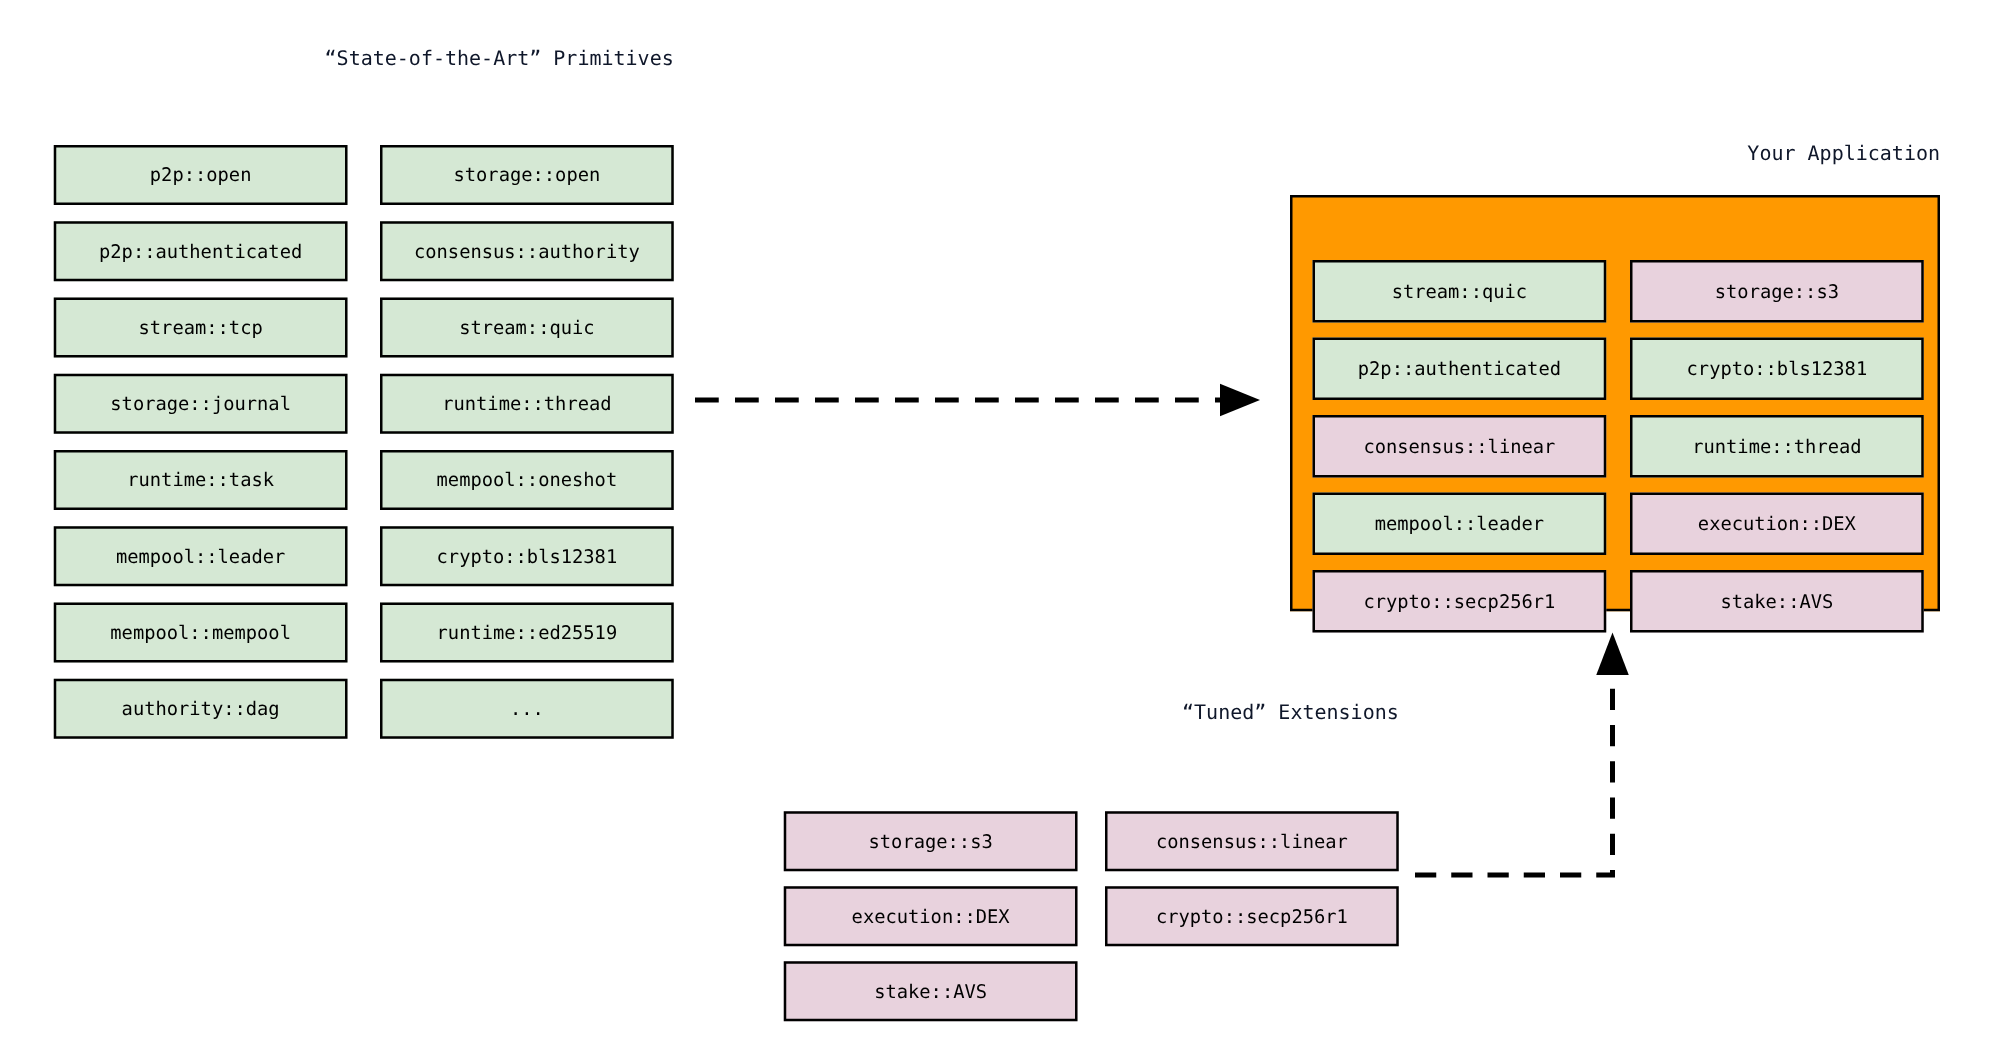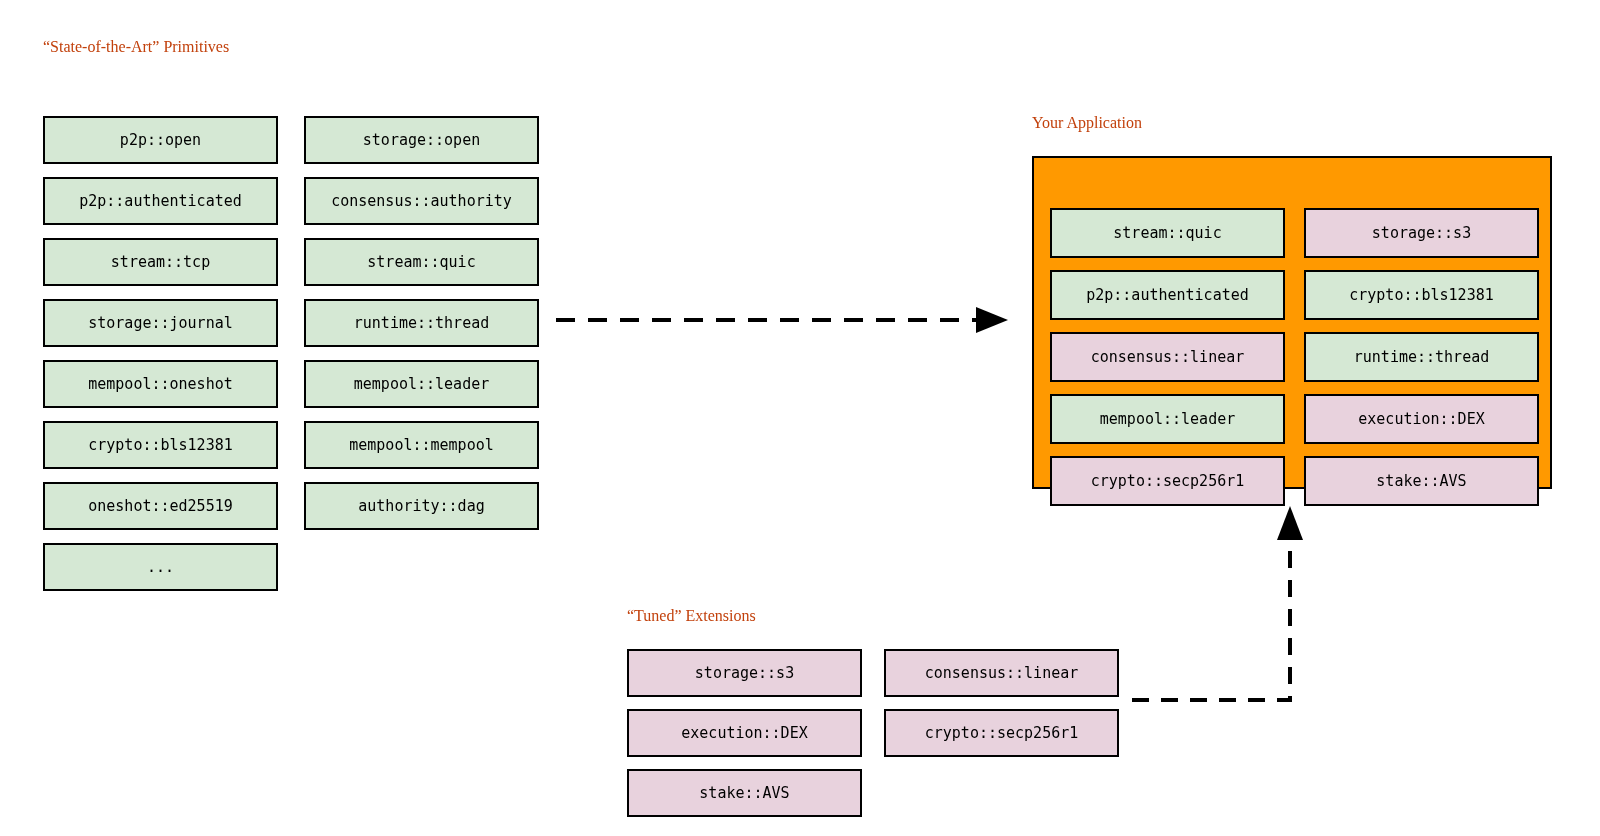--- a/index.html
+++ b/index.html
@@ -1,26 +1,26 @@
 <!DOCTYPE html>
 <html style="--primitive-fill: #d5e8d4; --extension-fill: #e8d2dd; --app-fill: #ff9900; --line-color: #000000;"><head>
 <meta charset="utf-8">
 <style>
   html,body{margin:0;padding:0;background:#ffffff;}
   .canvas{
     position:relative;width:1600px;height:836px;background:#ffffff;overflow:hidden;
     font-family:"DejaVu Sans Mono","Liberation Mono",monospace;color:#000;
   }
   .group-title{
-    position:absolute;text-align:left;font-size:16px;line-height:20px;
-    white-space:nowrap;color:#c2410c;font-family:Liberation Serif, serif;
+    position:absolute;text-align:right;font-size:16px;line-height:20px;
+    white-space:nowrap;color:#0f172a;
   }
   .primitives-title{left:43px;top:37px;width:496px;}
   .app-title{left:1032px;top:113px;width:520px;}
-  .extensions-title{left:627px;top:560px;width:492px;margin-top:46px;}
+  .extensions-title{left:627px;top:560px;width:492px;}
 
   .grid{position:absolute;display:grid;margin-top:35px;}
   .primitives-grid{
     left:43px;top:81px;
     grid-template-columns:235px 235px;column-gap:26px;row-gap:13px;grid-auto-rows:48px;
   }
   .extensions-grid{
     left:627px;top:614px;
     grid-template-columns:235px 235px;column-gap:22px;row-gap:12px;grid-auto-rows:48px;
   }
@@ -51,25 +51,26 @@
 
   <div class="grid primitives-grid">
       <div class="box primitive">p2p::open</div>
       <div class="box primitive">storage::open</div>
       <div class="box primitive">p2p::authenticated</div>
       <div class="box primitive">consensus::authority</div>
       <div class="box primitive">stream::tcp</div>
       <div class="box primitive">stream::quic</div>
       <div class="box primitive">storage::journal</div>
       <div class="box primitive">runtime::thread</div>
+      <div class="box primitive">runtime::task</div>
       <div class="box primitive">mempool::oneshot</div>
       <div class="box primitive">mempool::leader</div>
       <div class="box primitive">crypto::bls12381</div>
       <div class="box primitive">mempool::mempool</div>
-      <div class="box primitive">oneshot::ed25519</div>
+      <div class="box primitive">runtime::ed25519</div>
       <div class="box primitive">authority::dag</div>
       <div class="box primitive">...</div>
     </div>
 
   <div class="group-title app-title">Your Application</div>
 
   <div class="app-container">
     <div class="grid app-grid">
         <div class="box primitive">stream::quic</div>
         <div class="box extension">storage::s3</div>

